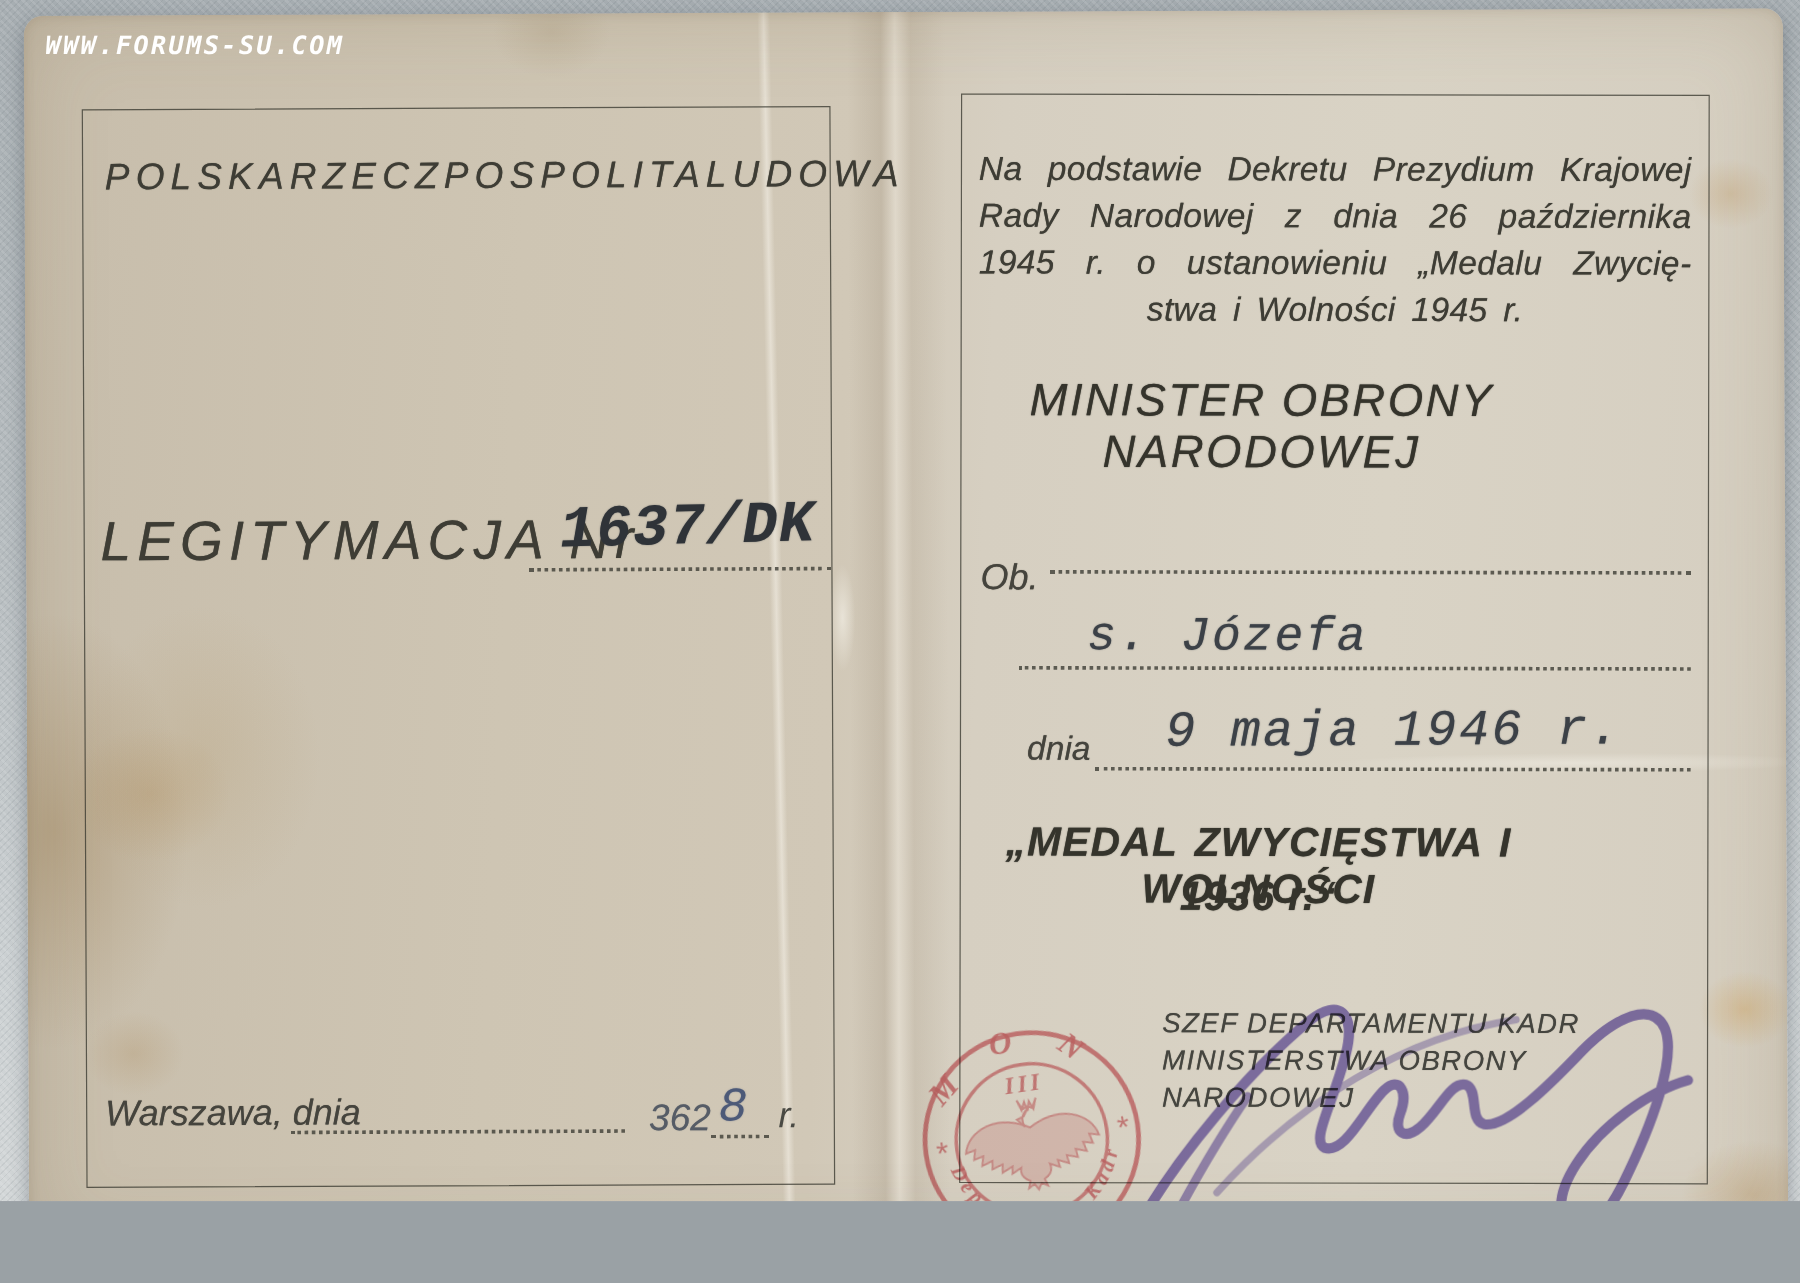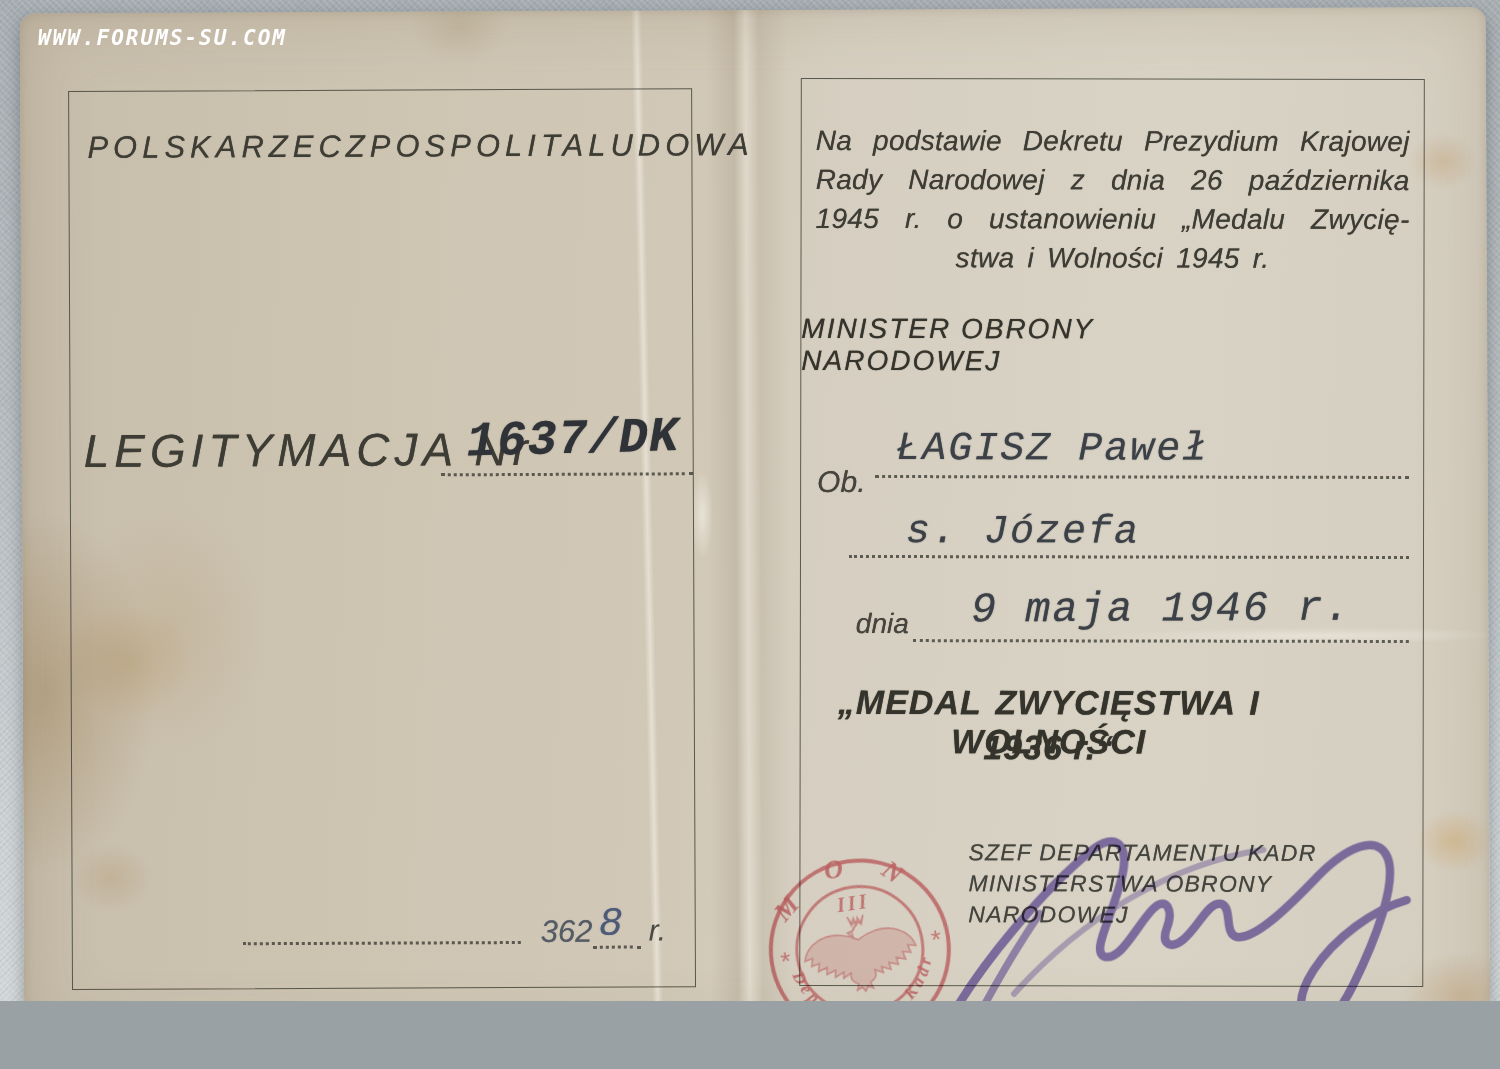--- a/index.html
+++ b/index.html
@@ -47,21 +47,21 @@
   .legit-number{left:396px;top:322px;font-size:49px;font-weight:bold;letter-spacing:1px;transform:rotate(-1.2deg);color:#2f3338;}
   .warsaw-label{left:15px;top:820px;font-size:30px;color:#45443d;text-shadow:0 0 0.6px rgba(69,68,61,0.8);}
   .date-typed{left:212px;top:806px;font-size:44px;letter-spacing:5px;}
   .year-printed{left:468px;top:824px;font-size:31px;color:#565c66;text-shadow:0 0 0.7px rgba(86,92,102,0.7);}
   .year-digit{left:526px;top:812px;font-size:40px;}
   .year-suffix{left:576px;top:824px;font-size:30px;color:#4a4a44;}
   
   .decree{left:14px;top:42px;width:594px;font-size:28px;line-height:39px;letter-spacing:0.3px;word-spacing:5px;}
   .decree .jline{text-align:justify;text-align-last:justify;height:39px;overflow:hidden;}
   .decree .cline{text-align:center;height:39px;}
-  .minister{left:0;top:234px;width:500px;font-size:28px;letter-spacing:2px;}
+  .minister{left:0;top:234px;width:500px;text-align:center;font-size:38px;letter-spacing:2px;}
   .nadal{left:0;top:280px;width:500px;text-align:center;font-size:24px;letter-spacing:9px;color:#45443c;text-shadow:0 0 0.8px rgba(69,68,60,0.8);}
   .ob-label{left:16px;top:366px;font-size:30px;color:#45443d;margin-top:20px;}
   .name-typed{left:95px;top:347px;font-size:40px;letter-spacing:2px;}
   .patronymic-typed{left:105px;top:430px;font-size:40px;letter-spacing:2px;}
   .dnia-label{left:55px;top:529px;font-size:28px;color:#45443d;}
   .awarddate-typed{left:170px;top:506px;font-size:42px;letter-spacing:2px;transform:rotate(-0.4deg);}
   .medal1{left:0;top:604px;width:496px;text-align:center;font-size:34px;font-weight:bold;letter-spacing:1px;word-spacing:4px;}
   .medal2{left:0;top:649px;width:496px;text-align:center;font-size:34px;font-weight:bold;letter-spacing:1px;}
   .szef{left:168px;top:758px;width:456px;text-align:left;font-size:23px;line-height:31px;letter-spacing:1.2px;color:#45453f;text-shadow:0 0 0.7px rgba(69,69,63,0.8);}
   .stamp{position:absolute;left:734px;top:838px;width:204px;height:204px;transform:rotate(-8deg);
@@ -82,39 +82,39 @@
       <div class="abs country">
         <span class="ink">POLSKA</span>
         <span class="ink">RZECZPOSPOLITA</span>
         <span class="ink">LUDOWA</span>
       </div>
 
       <div class="abs legit-label ink">LEGITYMACJA Nr</div>
       <div class="abs legit-number typed">1637/DK</div>
       <div class="dotline" style="left:370px;top:383px;width:252px;"></div>
 
+      <div class="abs warsaw-label">Warszawa, dnia</div>
       <div class="dotline" style="left:170px;top:851px;width:278px;"></div>
       <div class="abs year-printed">362</div>
       <div class="abs year-digit typed-blue">8</div>
       <div class="dotline" style="left:520px;top:856px;width:48px;"></div>
       <div class="abs year-suffix">r.</div>
     </div>
 
     <div class="frame frame-right">
       <div class="abs decree ink">
         <div class="jline">Na podstawie Dekretu Prezydium Krajowej</div>
         <div class="jline">Rady Narodowej z dnia 26 października</div>
         <div class="jline">1945 r. o ustanowieniu „Medalu Zwycię-</div>
         <div class="cline">stwa i Wolności 1945 r.</div>
       </div>
 
       <div class="abs minister ink-bold">MINISTER OBRONY NARODOWEJ</div>
 
       <div class="abs ob-label ink">Ob.</div>
-      <div class="abs name-typed typed">ŁAGISZ Paweł</div>
       <div class="dotline" style="left:74px;top:396px;width:534px;"></div>
 
       <div class="abs patronymic-typed typed">s. Józefa</div>
       <div class="dotline" style="left:48px;top:476px;width:560px;"></div>
 
       <div class="abs dnia-label ink">dnia</div>
       <div class="abs awarddate-typed typed">9 maja 1946 r.</div>
       <div class="dotline" style="left:112px;top:560px;width:496px;"></div>
 
       <div class="abs medal1 ink-bold">„MEDAL ZWYCIĘSTWA I WOLNOŚCI</div>

